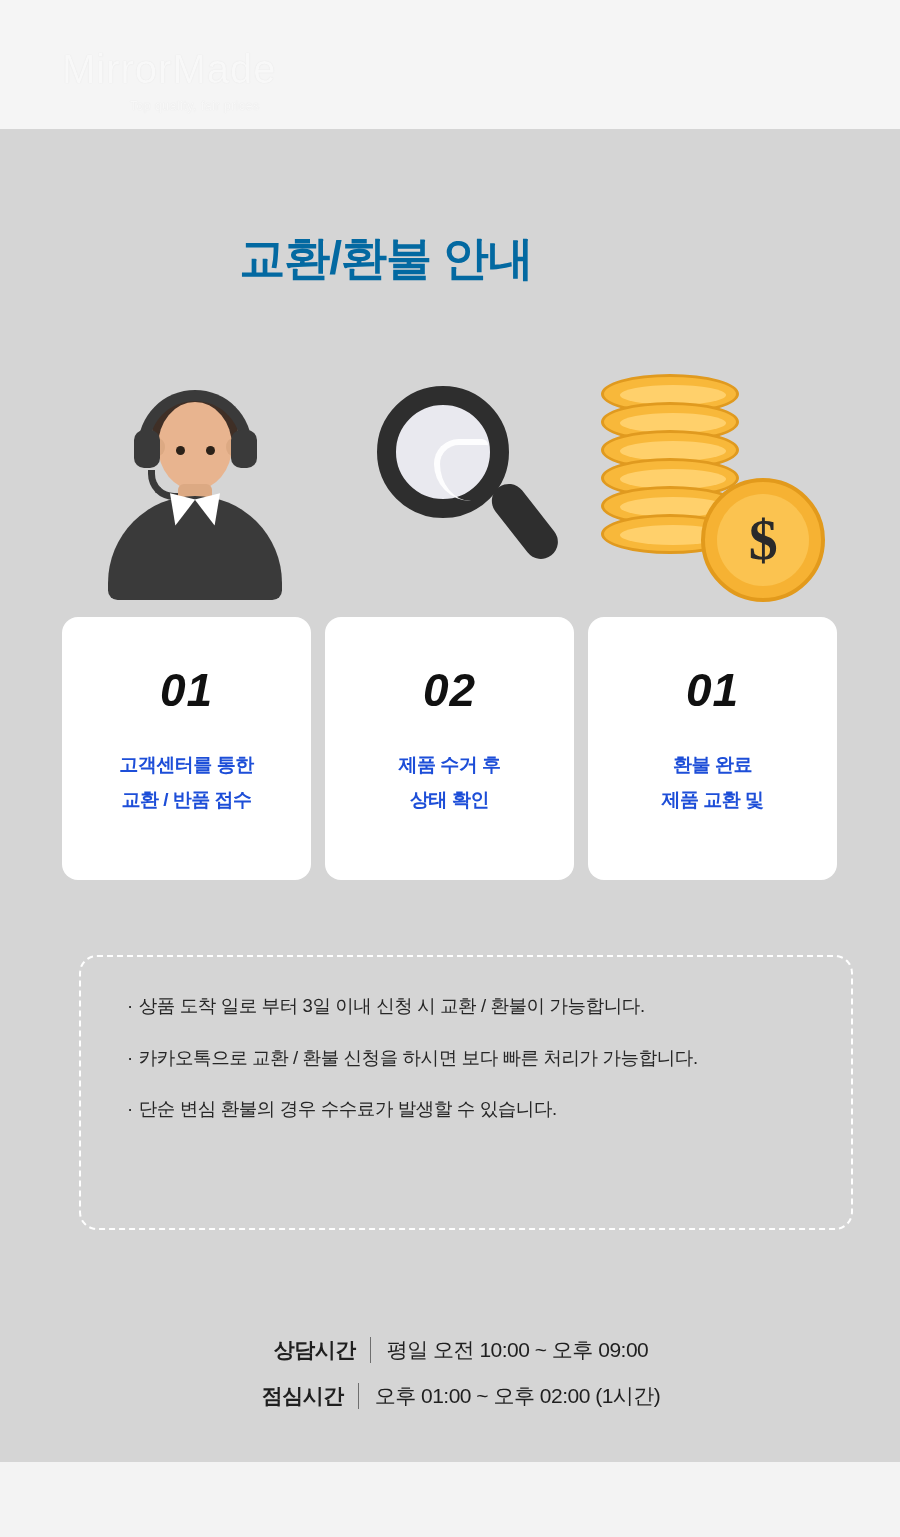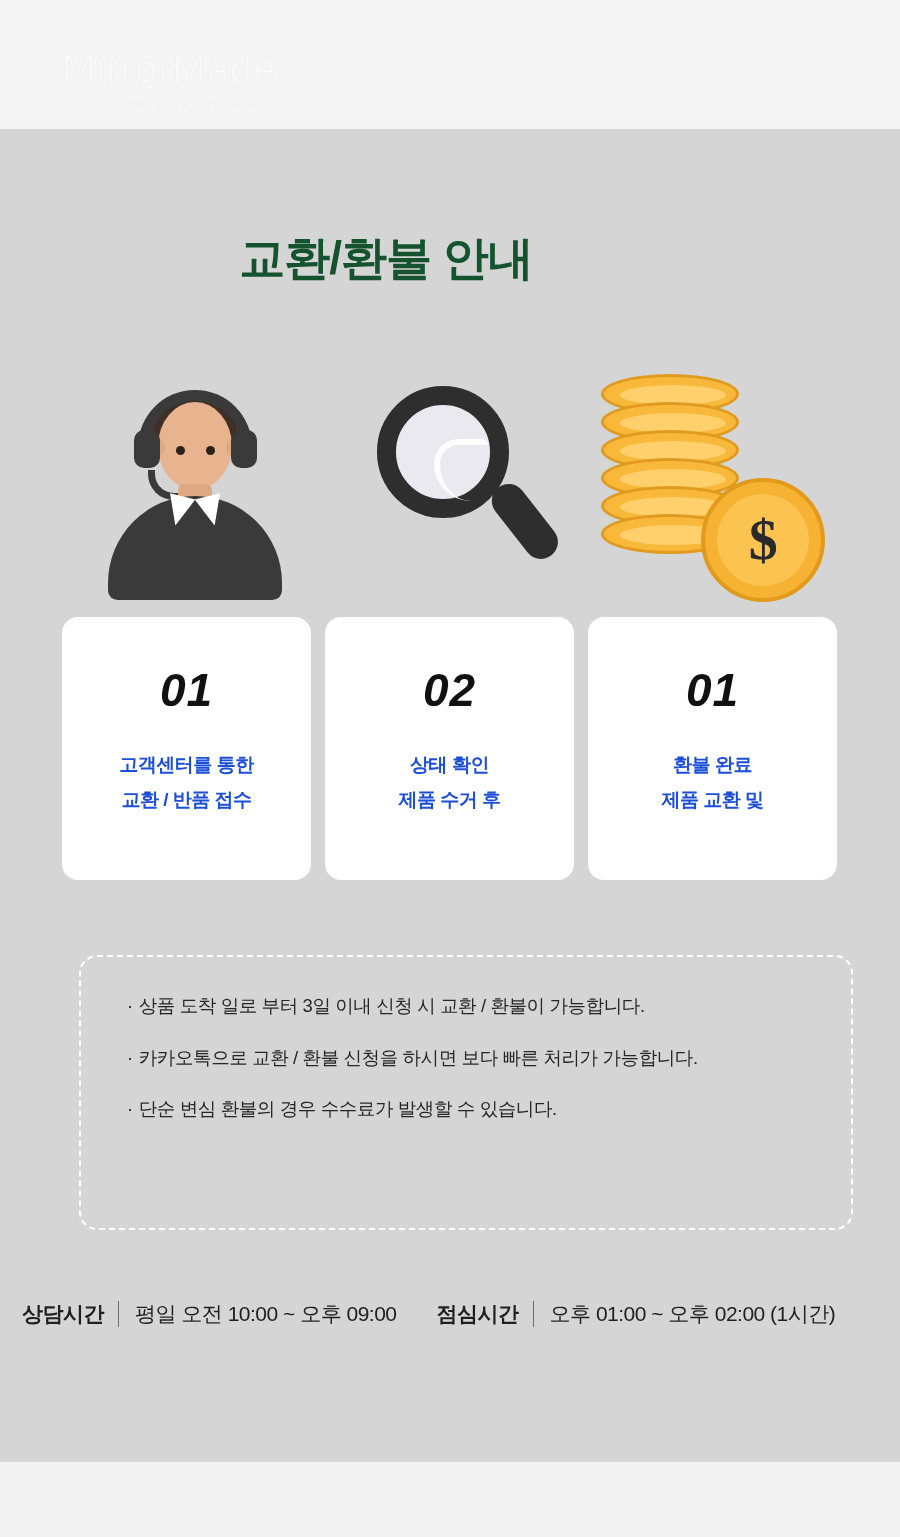--- a/index.html
+++ b/index.html
@@ -51,21 +51,21 @@
 
   
   .heading {
     position: absolute;
     top: 228px;
     left: 0;
     width: 772px;
     text-align: center;
     font-size: 46px;
     font-weight: 700;
-    color: #14532d;
+    color: #0369a1;
     letter-spacing: -1px;
   }
 
   
   .icon-row {
     position: absolute;
     top: 368px;
     left: 62px;
     width: 776px;
     height: 228px;
@@ -239,24 +239,25 @@
     letter-spacing: -0.4px;
     line-height: 1;
     margin-bottom: 33px;
     white-space: nowrap;
   }
   .note .dot { margin-right: 6px; }
 
   
   .hours {
     position: absolute;
-    top: 1300px;
+    top: 1336px;
     left: 0;
     width: 900px;
     display: flex;
+    flex-direction: column;
     align-items: center;
     gap: 18px;
   }
   .hour-row {
     display: flex;
     align-items: center;
     font-size: 21px;
     color: #1f1f1f;
     letter-spacing: -0.5px;
   }
@@ -355,22 +356,22 @@
       <div class="card-num">01</div>
       <div class="card-lines">
         <div>고객센터를 통한</div>
         <div>교환 / 반품 접수</div>
       </div>
     </div>
 
     <div class="card">
       <div class="card-num">02</div>
       <div class="card-lines">
+        <div>제품 수거 후</div>
         <div>상태 확인</div>
-        <div>제품 수거 후</div>
       </div>
     </div>
 
     <div class="card">
       <div class="card-num">01</div>
       <div class="card-lines">
         <div>환불 완료</div>
         <div>제품 교환 및</div>
       </div>
     </div>

